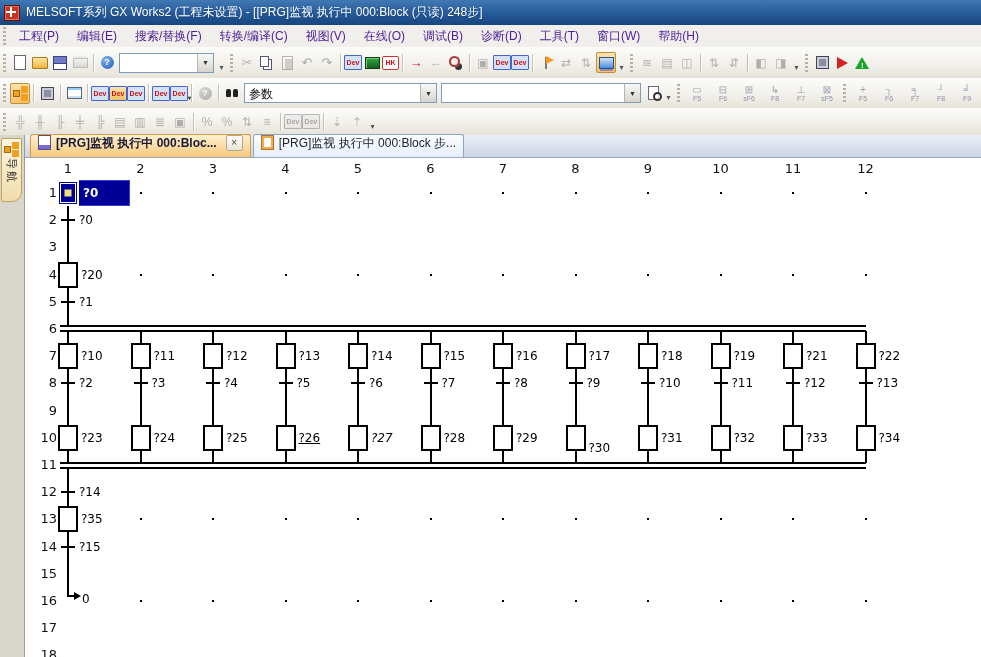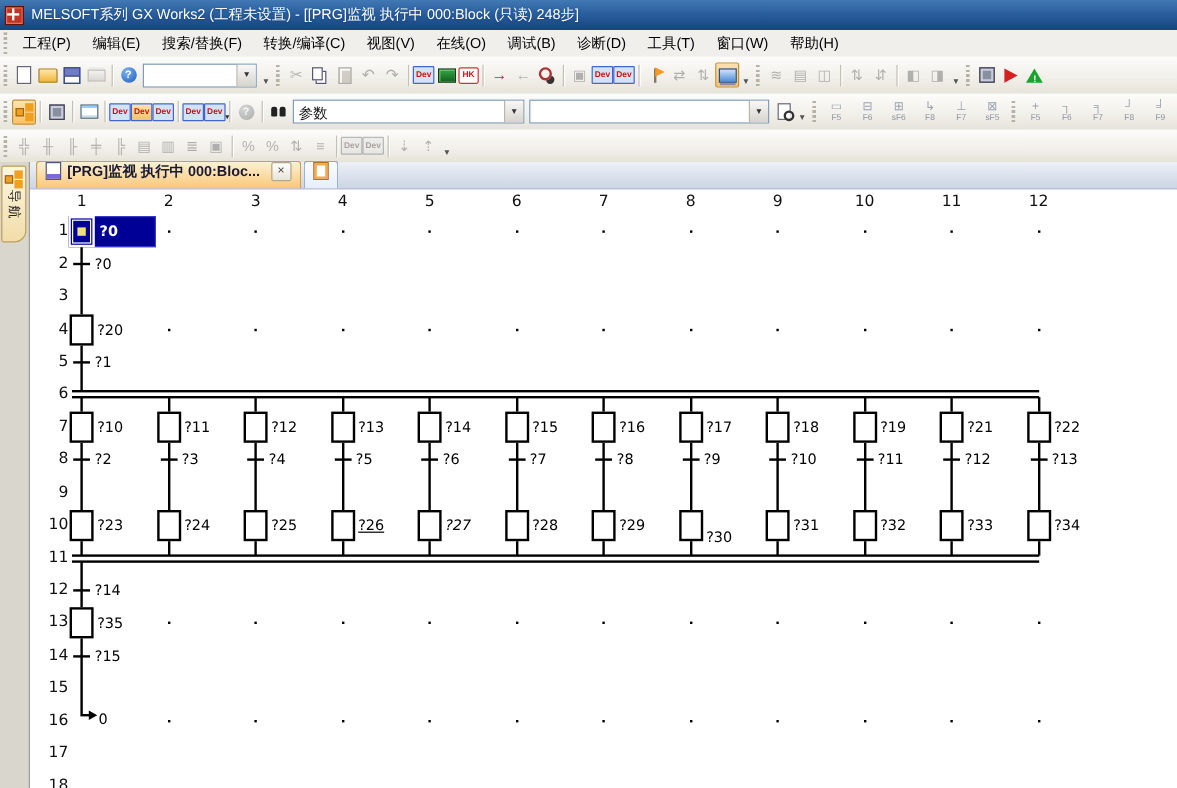--- a/index.html
+++ b/index.html
@@ -12,21 +12,21 @@
     border-bottom:1px solid #0d2d55;display:flex;align-items:center;color:#fff;}
   .appicon{width:14px;height:14px;margin:0 6px 0 4px;background:#c23424;border:1px solid #5e140c;
     box-shadow:inset 0 0 0 1px #e8705c;position:relative;}
   .appicon::before{content:"";position:absolute;left:5px;top:1px;width:2px;height:10px;background:#fff;}
   .appicon::after{content:"";position:absolute;left:1px;top:5px;width:10px;height:2px;background:#fff;}
   .title{font-size:12px;text-shadow:0 1px 2px #00336688;white-space:nowrap;}
 
   
   .menubar{position:absolute;left:0;top:25px;width:981px;height:22px;background:#f0efec;
     border-bottom:1px solid #e2e0da;display:flex;align-items:center;}
-  .menu-item{font-size:12px;color:#000000;padding:0 9px;line-height:22px;cursor:default;}
+  .menu-item{font-size:12px;color:#4c1d95;padding:0 9px;line-height:22px;cursor:default;}
 
   
   .tb{position:absolute;left:0;width:981px;display:flex;align-items:center;
     background:linear-gradient(180deg,#fcfcfa 0%,#f1efe9 60%,#e6e3d9 100%);
     border-bottom:1px solid #d2cfc4;}
   .tb-group{display:flex;align-items:center;height:100%;}
   .grip{width:3px;height:18px;margin:0 4px 0 3px;
     background:repeating-linear-gradient(180deg,#b4b1a6 0 2px,transparent 2px 4px);}
   .sep{width:1px;height:18px;background:#c3c0b4;box-shadow:1px 0 0 #fff;margin:0 3px;}
   .ovf{width:11px;height:22px;font-size:8px;color:#555;display:flex;align-items:flex-end;
@@ -349,20 +349,21 @@
   </div>
 
 <div class="tabstrip" id="tabs">
     <div class="tab active">
       <span class="tabicon t1"></span>
       <span class="tablabel">[PRG]监视 执行中 000:Bloc...</span>
       <span class="tabclose">×</span>
     </div>
     <div class="tab">
       <span class="tabicon t2"></span>
+      <span class="tablabel">[PRG]监视 执行中 000:Block 步...</span>
     </div>
   </div>
 
 <div class="sidebar">
   <div class="navtab">
     <span class="navicon tbtn ic-tree"></span>
     <span class="nav-label">导航</span>
   </div>
 </div>
 

